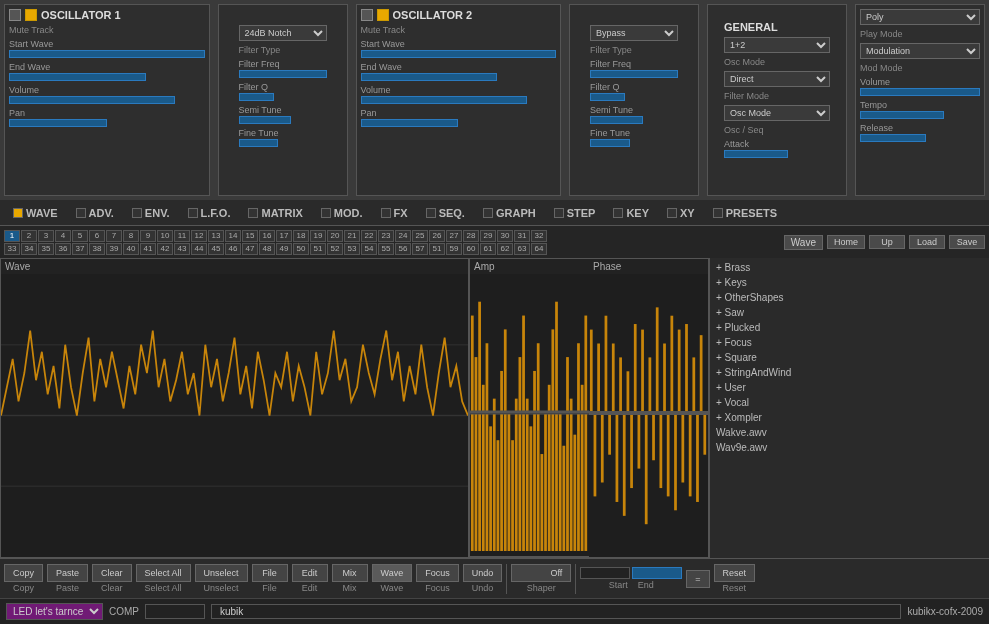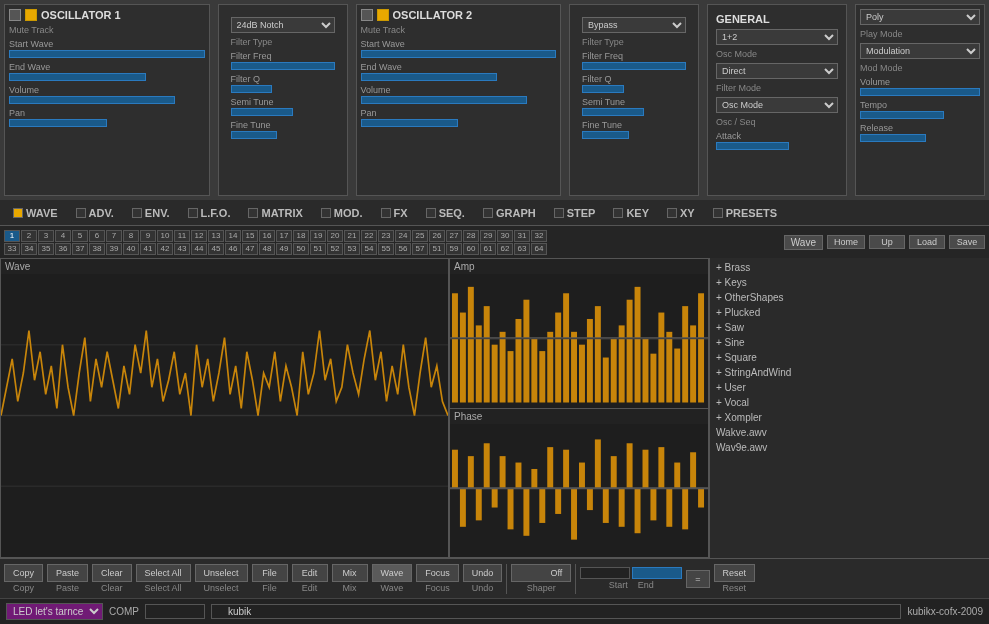--- a/index.html
+++ b/index.html
@@ -148,23 +148,23 @@
       background: #222;
     }
     .wave-display {
       flex: 1;
       background: #1e1e1e;
       position: relative;
       overflow: hidden;
     }
     
     .amp-phase-col {
-      width: 260px;
-      display: flex;
-      flex-direction: column;
+      width: 240px;
+      display: flex;
+      flex-direction: row;
       border: 1px solid #555;
     }
     .amp-panel {
       flex: 1;
       background: #1e1e1e;
       position: relative;
       border-bottom: 1px solid #555;
     }
     .phase-panel {
       flex: 1;
@@ -261,21 +261,21 @@
     }
     .status-text {
       color: #aaa;
       font-size: 10px;
     }
     .status-input-wide {
       background: #222;
       border: 1px solid #555;
       color: #ccc;
       font-size: 10px;
-      padding: 1px 16px;
+      padding: 1px 8px;
       flex: 1;
     }
     .center-line {
       position: absolute;
       left: 0;
       right: 0;
       height: 1px;
       background: #444;
       top: 50%;
     }
@@ -295,31 +295,31 @@
       padding: 4px;
       display: flex;
       flex-direction: column;
       gap: 4px;
     }
 
     .filter-block {
       width: 130px;
       background: #2e2e2e;
       border: 1px solid #555;
-      padding: 12px;
+      padding: 20px;
       display: flex;
       flex-direction: column;
       gap: 4px;
     }
 
     .general-block {
       width: 140px;
       background: #2e2e2e;
       border: 1px solid #555;
-      padding: 8px;
+      padding: 16px;
       display: flex;
       flex-direction: column;
       gap: 4px;
     }
 
     .mod-block {
       width: 130px;
       background: #2e2e2e;
       border: 1px solid #555;
       padding: 4px;
@@ -790,23 +790,23 @@
           </svg>
         </div>
       </div>
     </div>
 
     <div class="right-sidebar">
       <div class="sidebar-list" id="sidebar-list">
           <div class="sidebar-list-item">+ Brass</div>
           <div class="sidebar-list-item">+ Keys</div>
           <div class="sidebar-list-item">+ OtherShapes</div>
+          <div class="sidebar-list-item">+ Saw</div>
           <div class="sidebar-list-item">+ Plucked</div>
-          <div class="sidebar-list-item">+ Saw</div>
-          <div class="sidebar-list-item">+ Sine</div>
+          <div class="sidebar-list-item">+ Focus</div>
           <div class="sidebar-list-item">+ Square</div>
           <div class="sidebar-list-item">+ StringAndWind</div>
           <div class="sidebar-list-item">+ User</div>
           <div class="sidebar-list-item">+ Vocal</div>
           <div class="sidebar-list-item">+ Xompler</div>
           <div class="sidebar-list-item">Wakve.awv</div>
           <div class="sidebar-list-item">Wav9e.awv</div>
         </div>
     </div>
   </div>

